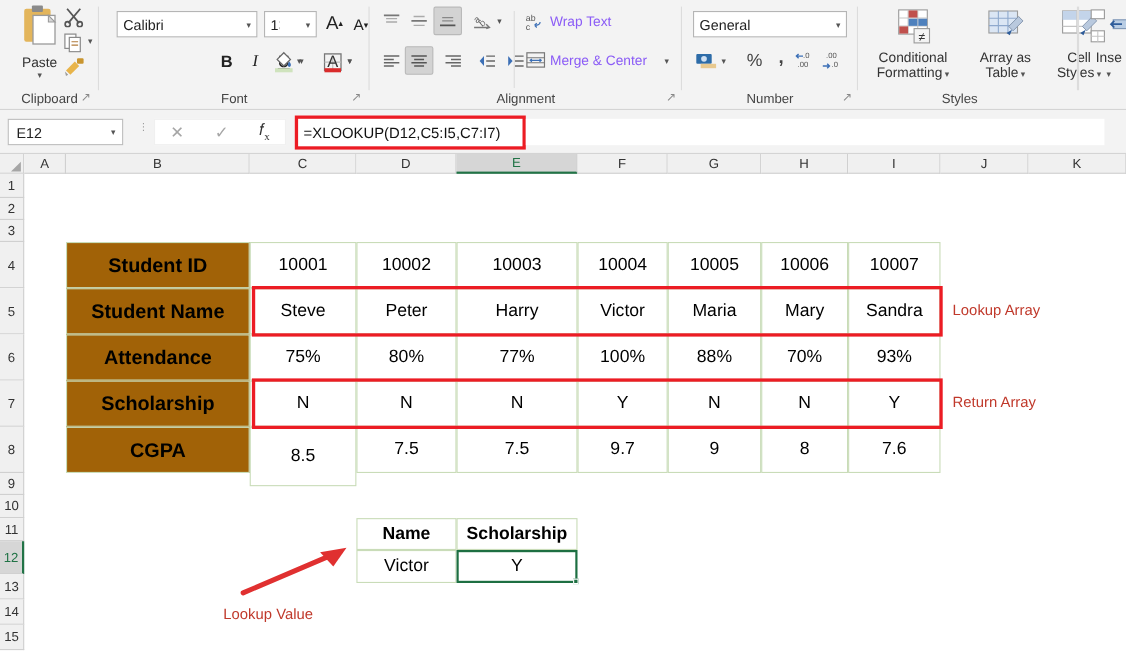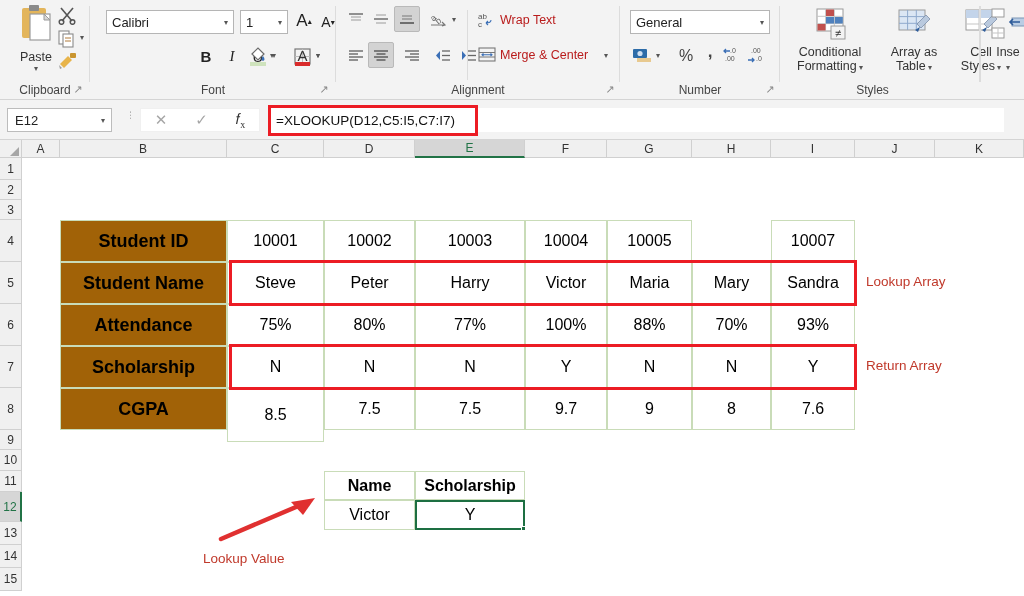--- a/index.html
+++ b/index.html
@@ -54,21 +54,21 @@
 
   .fmt-btn {
     position: absolute; width: 24px; height: 24px; cursor: pointer;
     display: flex; align-items: center; justify-content: center;
     font-size: 15px; color: #222;
   }
   .fmt-btn.sel { background: #d3d3d3; border: 1px solid #b9b9b9; border-radius: 2px; }
 
   .txtbtn {
     position: absolute; cursor: pointer; display: flex; align-items: center;
-    font-size: 12.5px; color: #b91c1c; white-space: nowrap;
+    font-size: 12.5px; color: #8b5cf6; white-space: nowrap;
   }
 
   .vlabel2 {
     position: absolute; text-align: center; font-size: 12.5px;
     color: #333; line-height: 14px; cursor: pointer;
   }
 
   
   .fbar {
     position: absolute; left: 0; top: 100px; width: 1024px; height: 40px;
@@ -525,20 +525,21 @@
     <div class="cell hdrcell bordered" style="left:60px;top:122px;width:167px;height:42px;">Student Name</div>
     <div class="cell hdrcell bordered" style="left:60px;top:164px;width:167px;height:42px;">Attendance</div>
     <div class="cell hdrcell bordered" style="left:60px;top:206px;width:167px;height:42px;">Scholarship</div>
     <div class="cell hdrcell bordered" style="left:60px;top:248px;width:167px;height:42px;">CGPA</div>
 
     <div class="cell bordered" style="left:227px;top:80px;width:97px;height:42px;">10001</div>
     <div class="cell bordered" style="left:324px;top:80px;width:91px;height:42px;">10002</div>
     <div class="cell bordered" style="left:415px;top:80px;width:110px;height:42px;">10003</div>
     <div class="cell bordered" style="left:525px;top:80px;width:82px;height:42px;">10004</div>
     <div class="cell bordered" style="left:607px;top:80px;width:85px;height:42px;">10005</div>
+    <div class="cell bordered" style="left:692px;top:80px;width:79px;height:42px;">10006</div>
     <div class="cell bordered" style="left:771px;top:80px;width:84px;height:42px;">10007</div>
 
     <div class="cell bordered" style="left:227px;top:122px;width:97px;height:42px;">Steve</div>
     <div class="cell bordered" style="left:415px;top:122px;width:110px;height:42px;">Harry</div>
     <div class="cell bordered" style="left:324px;top:122px;width:91px;height:42px;">Peter</div>
     <div class="cell bordered" style="left:525px;top:122px;width:82px;height:42px;">Victor</div>
     <div class="cell bordered" style="left:607px;top:122px;width:85px;height:42px;">Maria</div>
     <div class="cell bordered" style="left:692px;top:122px;width:79px;height:42px;">Mary</div>
     <div class="cell bordered" style="left:771px;top:122px;width:84px;height:42px;">Sandra</div>
 

